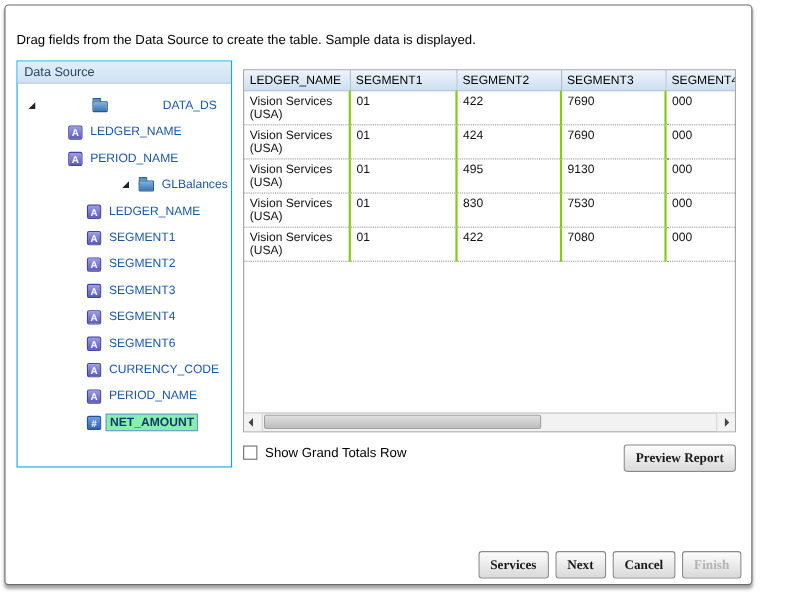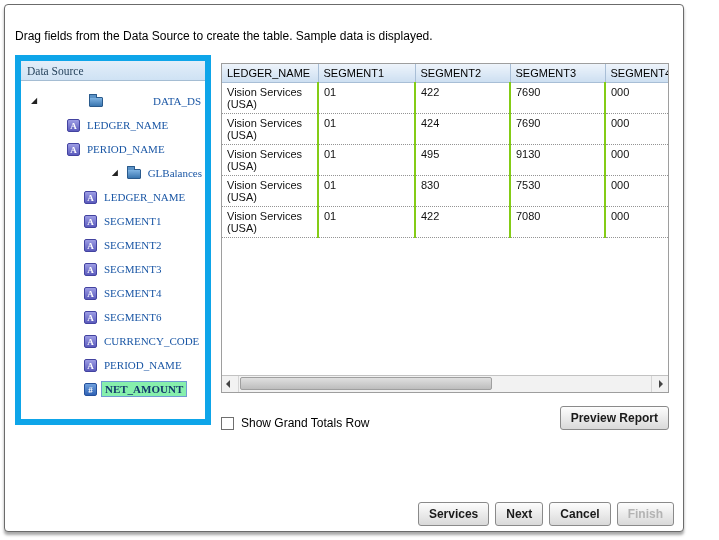--- a/index.html
+++ b/index.html
@@ -14,21 +14,21 @@
     box-shadow:0 3px 3px rgba(0,0,0,.35);
     overflow:hidden;
   }
   .instruction {
     position:absolute; left:10px; top:24px; font-size:12px; color:#000;
   }
 
   
   .ds-panel {
     position:absolute; left:10px; top:50px; width:196px; height:370px;
-    border:6px solid #0ea5e9; background:#fff;font-family:Liberation Serif, serif;
+    border:1px solid #0ea5e9; background:#fff;
   }
   .ds-header {
     height:20px; line-height:20px; padding-left:6px;
     background:linear-gradient(180deg,#e3eef9,#cfe2f4);
     border-bottom:1px solid #a5bdd3;
     font-size:11.5px; color:#29465f;
   }
   .tree { padding-top:8px; overflow:hidden; }
   .tree-item {
     display:flex; align-items:center; gap:4px; height:24px; cursor:default;
@@ -97,27 +97,27 @@
   .hs-right i { left:7px; border-left-color:#444; border-right-width:0; }
   .hs-thumb {
     position:absolute; left:18px; top:1px; width:252px; height:13px;
     background:linear-gradient(180deg,#e0e0e0,#bdbdbd);
     border:1px solid #9f9f9f; border-radius:2px;
   }
 
   
   .options {
     position:absolute; left:216px; top:399px; width:448px; height:26px;
-    display:flex; align-items:flex-end; justify-content:space-between;
+    display:flex; align-items:flex-start; justify-content:space-between;
   }
   .cb-wrap { display:flex; align-items:center; gap:7px; font-size:12px; color:#000; }
   .checkbox { width:13px; height:13px; background:#fff; border:1px solid #6f6f6f; }
 
   .btn {
-    font-family:Liberation Sans, sans-serif; font-weight:bold; font-size:12px;
+    font-family:Liberation Serif, serif; font-weight:bold; font-size:12px;
     color:#1a1a1a; padding:4px 10px;
     background:linear-gradient(180deg,#fdfdfd,#d9d9d9);
     border:1px solid #8a8a8a; border-radius:3px; cursor:default;
   }
   .btn.disabled { color:#b3b3b3; }
 
   
   .footer { position:absolute; right:9px; bottom:5px; display:flex; gap:6px; }
 </style>
 </head>

